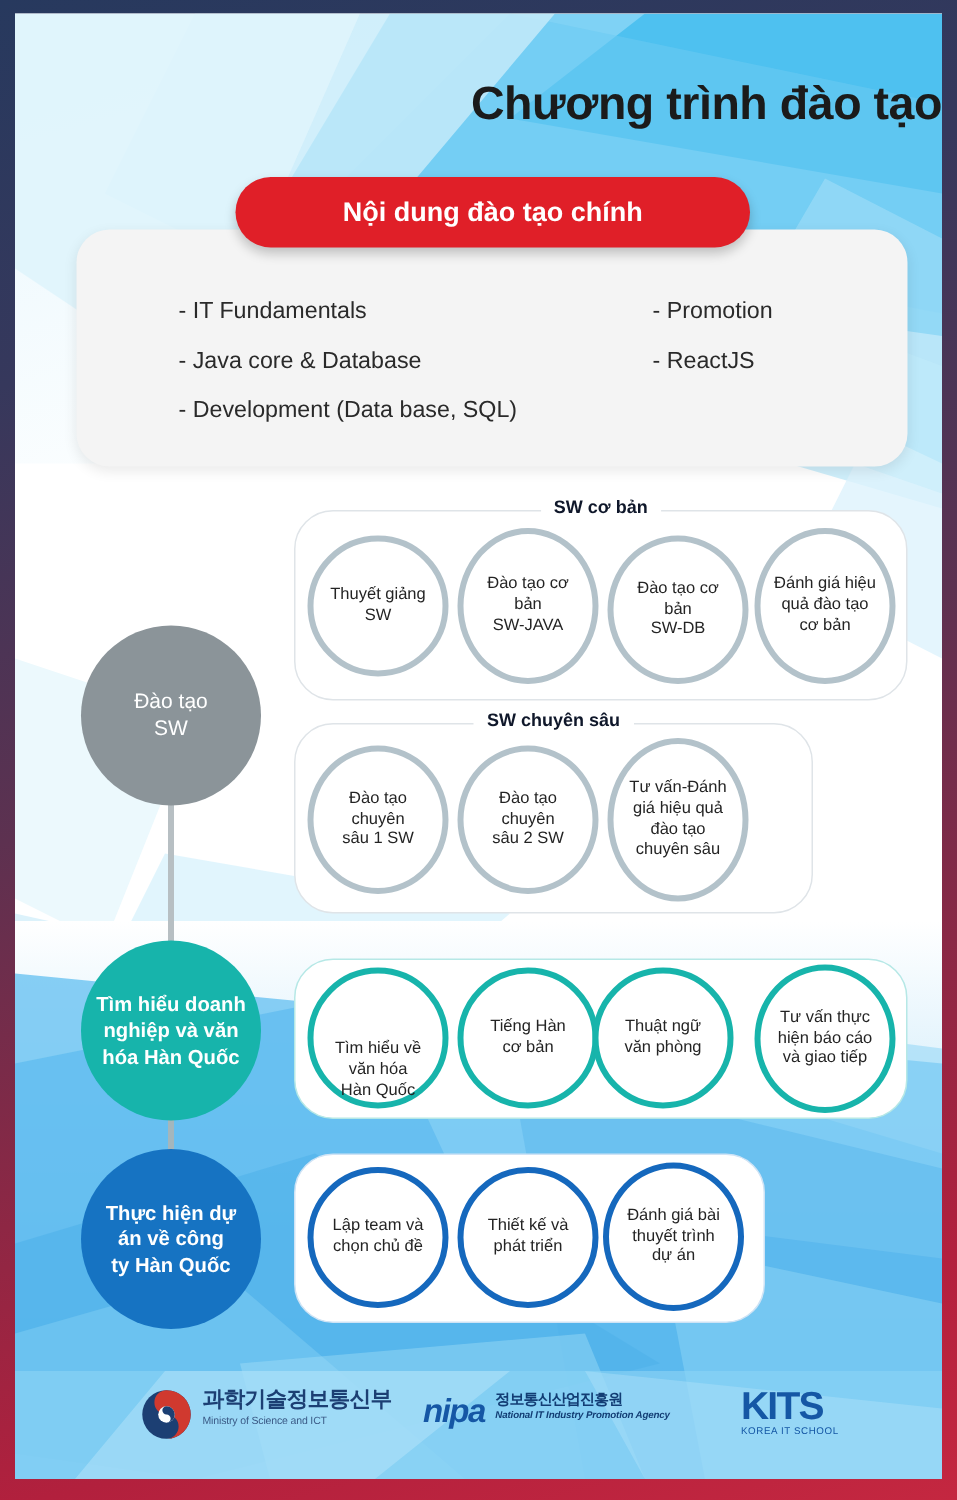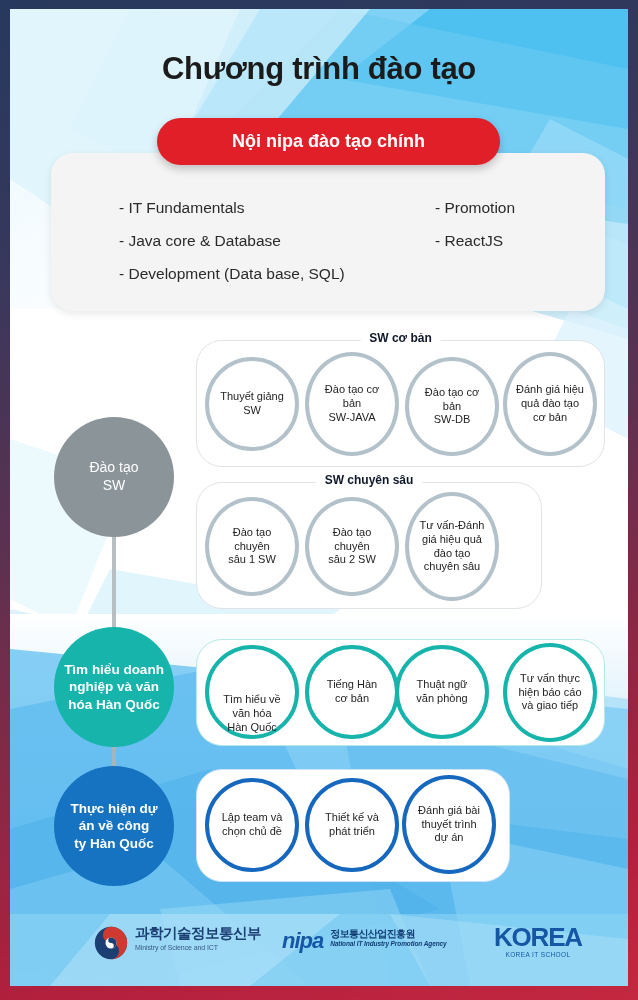--- a/index.html
+++ b/index.html
@@ -17,21 +17,21 @@
   #canvas{
     position:relative;width:618px;height:977px;overflow:hidden;
     background:#ffffff;
   }
   
   .bgwrap{position:absolute;inset:0;overflow:hidden;}
   .bgsvg{position:absolute;inset:0;width:100%;height:100%;display:block;}
 
   
   .title{
-    position:absolute;left:0;right:0;top:42px;text-align:center;
+    position:absolute;left:0;right:0;top:42px;text-align:right;
     font-size:31px;font-weight:700;color:#1b1b1b;letter-spacing:-.3px;
   }
   
   .pill{
     position:absolute;left:147px;top:109px;width:343px;height:47px;
     border-radius:24px;background:#e01f28;
     box-shadow:0 4px 8px rgba(0,0,0,.22);
     display:flex;align-items:center;justify-content:center;
     color:#fff;font-size:18px;font-weight:700;z-index:6;
   }
@@ -147,21 +147,21 @@
 
         <rect x="0" y="905" width="618" height="72" fill="#9bd9f6" opacity=".45"></rect>
         <polygon points="0,905 618,905 618,977 0,977" fill="#7ecdf3" opacity=".35"></polygon>
         <polygon points="100,905 330,905 240,977 40,977" fill="#bce7fa" opacity=".45"></polygon>
         <polygon points="380,905 618,930 618,977 420,977" fill="#b5e4fa" opacity=".4"></polygon>
       </svg>
     </div>
 
     <div class="title">Chương trình đào tạo</div>
 
-    <div class="pill">Nội nipa đào tạo chính</div>
+    <div class="pill">Nội dung đào tạo chính</div>
 
     <div class="card">
       <div class="card-col left">
         <div>- IT Fundamentals</div>
         <div>- Java core &amp; Database</div>
         <div>- Development (Data base, SQL)</div>
       </div>
       <div class="card-col right">
         <div>- Promotion</div>
         <div>- ReactJS</div>
@@ -257,21 +257,21 @@
       <div class="logo logo-nipa">
         <span class="nipa-word">nipa</span>
         <div>
           <div class="nipa-ko">정보통신산업진흥원</div>
           <div class="nipa-en">National IT Industry Promotion Agency</div>
         </div>
       </div>
 
       <div class="logo logo-kits">
         <div>
-          <div class="kits-word">KOREA</div>
+          <div class="kits-word">KITS</div>
           <div class="kits-sub">KOREA IT SCHOOL</div>
         </div>
       </div>
 
     </div>
 
   </div>
 </div>
 
 </body></html>

